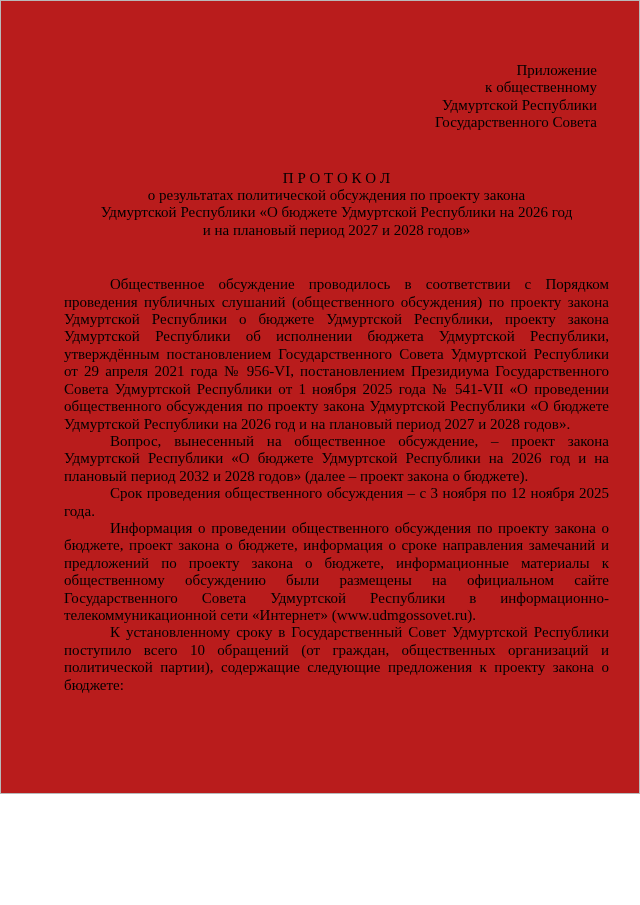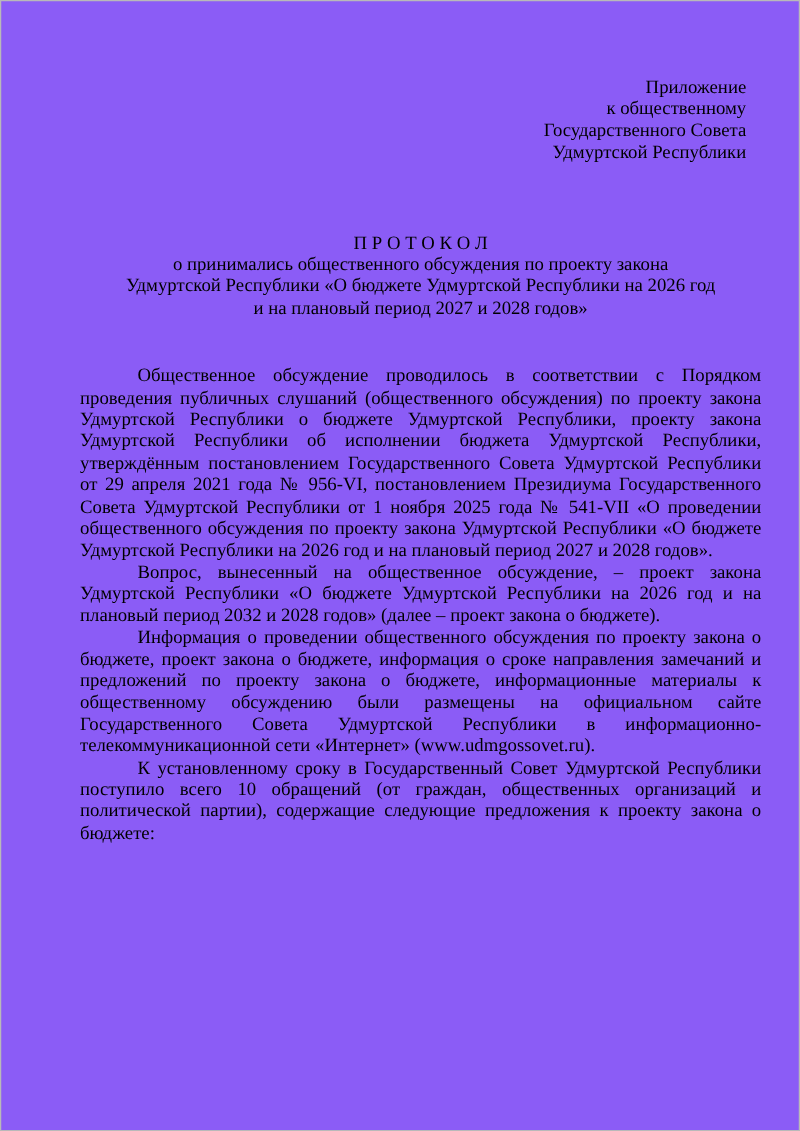--- a/index.html
+++ b/index.html
@@ -3,67 +3,68 @@
 <meta charset="utf-8">
 <style>
   html, body {
     margin: 0;
     padding: 0;
     background: #ffffff;
   }
   .page {
     position: relative;
     width: 640px;
-    height: 905px;
+    height: 794px;
     box-sizing: border-box;
-    background: #8b5cf6;
+    background: #b91c1c;
     border: 1px solid #b9b9b9;
     padding: 61px 30px 0 63px;
     font-family: "Liberation Serif", "DejaVu Serif", serif;
     font-size: 15px;
     line-height: 17.4px;
     color: #000000;
     overflow: hidden;
   }
   .annex-block {
     text-align: right;
     margin-right: 12px;
   }
   .doc-title {
     text-align: center;
-    margin-top: 55px;
+    margin-top: 38px;
   }
   .body-text {
     margin-top: 37px;
   }
   .body-text p {
     margin: 0;
     text-align: justify;
     text-indent: 46px;
   }
 </style>
 </head>
 <body>
 
 <div class="page">
 
   <div class="annex-block">
     <div>Приложение</div>
     <div>к общественному</div>
+    <div>Удмуртской Республики</div>
     <div>Государственного Совета</div>
-    <div>Удмуртской Республики</div>
   </div>
 
   <div class="doc-title">
     <div>П Р О Т О К О Л</div>
-    <div>о принимались общественного обсуждения по проекту закона</div>
+    <div>о результатах политической обсуждения по проекту закона</div>
     <div>Удмуртской Республики «О бюджете Удмуртской Республики на 2026 год</div>
     <div>и на плановый период 2027 и 2028 годов»</div>
   </div>
 
   <div class="body-text">
     <p>Общественное обсуждение проводилось в соответствии с Порядком проведения публичных слушаний (общественного обсуждения) по проекту закона Удмуртской Республики о бюджете Удмуртской Республики, проекту закона Удмуртской Республики об исполнении бюджета Удмуртской Республики, утверждённым постановлением Государственного Совета Удмуртской Республики от 29 апреля 2021 года № 956-VI, постановлением Президиума Государственного Совета Удмуртской Республики от 1 ноября 2025 года № 541-VII «О проведении общественного обсуждения по проекту закона Удмуртской Республики «О бюджете Удмуртской Республики на 2026 год и на плановый период 2027 и 2028 годов».</p>
     <p>Вопрос, вынесенный на общественное обсуждение, – проект закона Удмуртской Республики «О бюджете Удмуртской Республики на 2026 год и на плановый период 2032 и 2028 годов» (далее – проект закона о бюджете).</p>
+    <p>Срок проведения общественного обсуждения – с 3 ноября по 12 ноября 2025 года.</p>
     <p>Информация о проведении общественного обсуждения по проекту закона о бюджете, проект закона о бюджете, информация о сроке направления замечаний и предложений по проекту закона о бюджете, информационные материалы к общественному обсуждению были размещены на официальном сайте Государственного Совета Удмуртской Республики в информационно-телекоммуникационной сети «Интернет» (www.udmgossovet.ru).</p>
     <p>К установленному сроку в Государственный Совет Удмуртской Республики поступило всего 10 обращений (от граждан, общественных организаций и политической партии), содержащие следующие предложения к проекту закона о бюджете:</p>
   </div>
 
 </div>
 
 </body></html>

